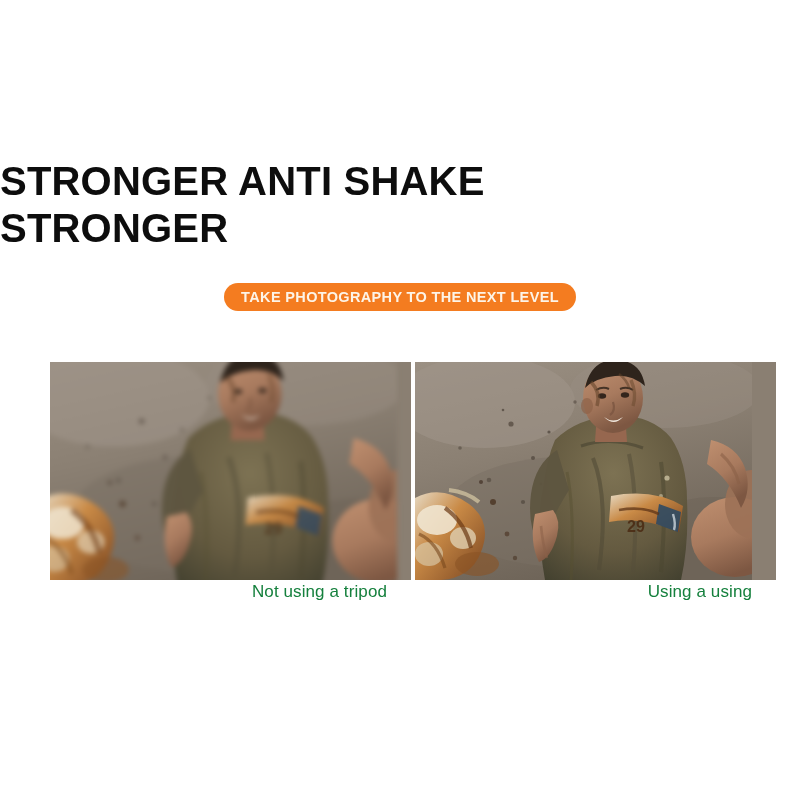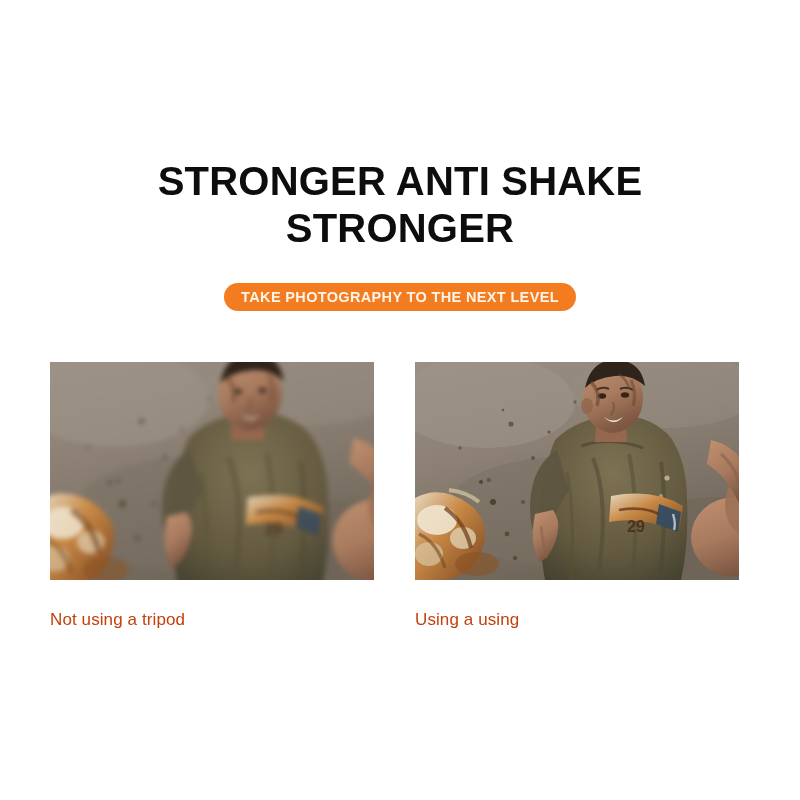--- a/index.html
+++ b/index.html
@@ -22,21 +22,21 @@
     position: relative;
     background: #ffffff;
   }
 
   
   .headline {
     position: absolute;
     left: 0;
     top: 158;
     width: 800px;
-    text-align: center;
+    text-align: left;
     font-size: 40px;
     line-height: 47px;
     font-weight: 700;
     letter-spacing: 0.2px;
     color: #0d0d0d;
     font-family: "Liberation Sans", sans-serif;
   }
   .headline .l1, .headline .l2 { display: block; }
 
   
@@ -69,36 +69,36 @@
     position: absolute;
     left: 50px;
     top: 362px;
     width: 702px;
     display: flex;
     justify-content: space-between;
   }
   .pane { width: 337px; }
 
   .photo-frame {
-    width: 324px;
+    width: 361px;
     height: 218px;
     overflow: hidden;
     position: relative;
     background: #8a7f72;
   }
   .photo-frame svg { display: block; width: 337px; height: 218px; }
 
   .photo-frame.blurred svg { filter: blur(2.6px); transform: scale(1.06); }
 
   .caption {
-    margin-top: 30px;
-    text-align: left;
+    margin-top: 2px;
+    text-align: right;
     font-size: 17px;
     font-weight: 500;
-    color: #c2410c;
+    color: #15803d;
     letter-spacing: 0.1px;
     font-family: "Liberation Sans", sans-serif;
   }
 </style>
 </head>
 <body>
 
 <div class="page">
 
   <div class="headline" style="top:158px;">

